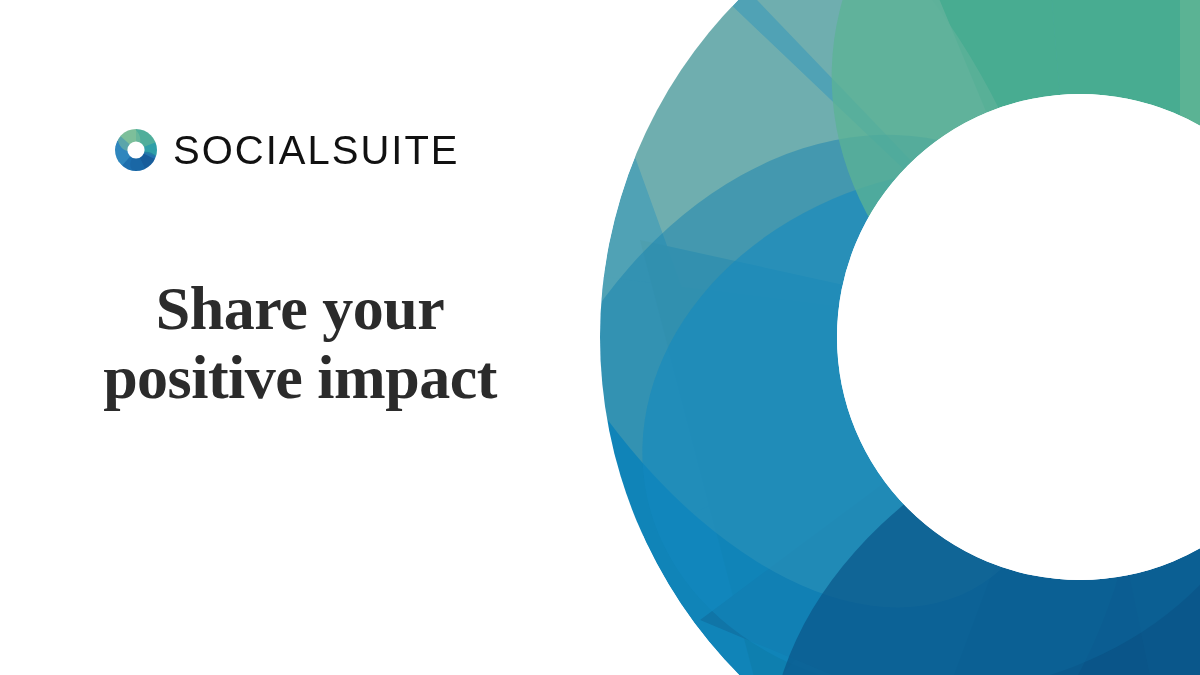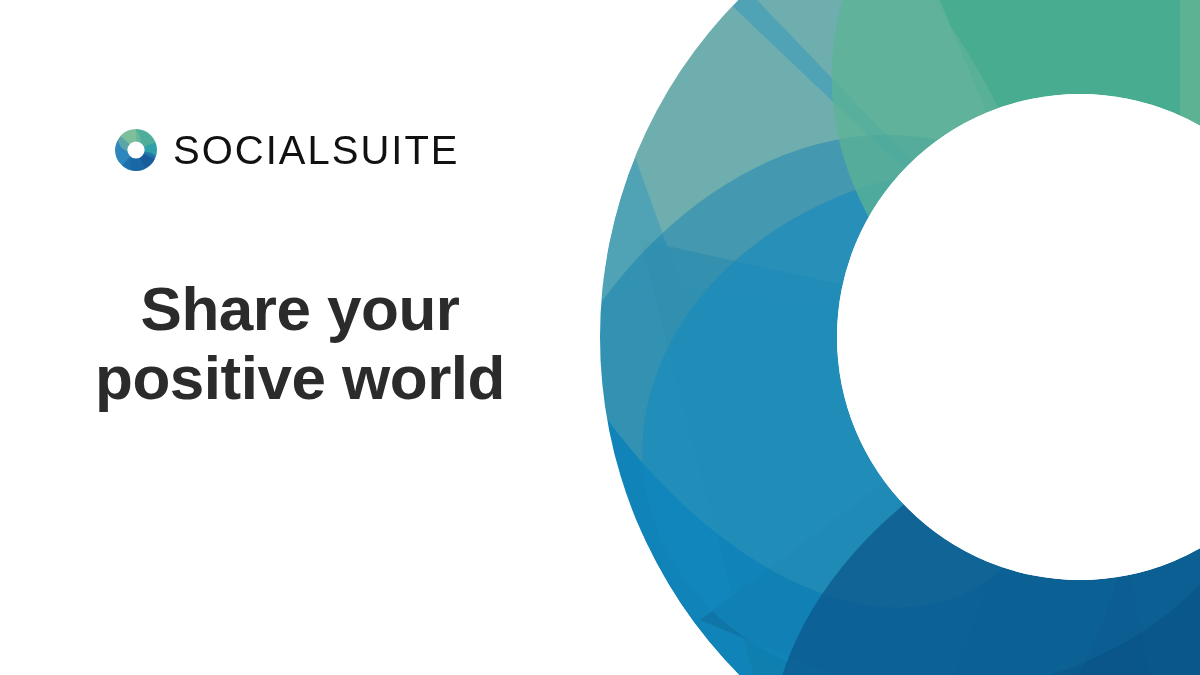--- a/index.html
+++ b/index.html
@@ -80,20 +80,21 @@
     position: absolute;
     left: 0;
     top: 228px;
     width: 600px;
     text-align: center;
     font-size: 62px;
     font-weight: bold;
     line-height: 1.12;
     letter-spacing: -0.5px;
     color: #2b2b2b;
+    font-family: Liberation Serif, serif;
   }
   .headline .hl-line {
     display: block;
     white-space: nowrap;
   }
 </style>
 </head>
 <body>
 
 <div class="slide">
@@ -170,18 +171,18 @@
             <ellipse cx="16" cy="12" rx="11" ry="13" transform="rotate(-25 16 12)" fill="#7dbf9a" opacity="0.55"></ellipse>
             <ellipse cx="31" cy="36" rx="14" ry="11" transform="rotate(-15 31 36)" fill="#185d9c" opacity="0.45"></ellipse>
           </g>
         </svg>
       </span>
       <span class="brand-wordmark">SOCIALSUITE</span>
     </div>
 
     <h1 class="headline">
       <span class="hl-line">Share your</span>
-      <span class="hl-line">positive world</span>
+      <span class="hl-line">positive impact</span>
     </h1>
 
   </div>
 
 </div>
 
 </body></html>

